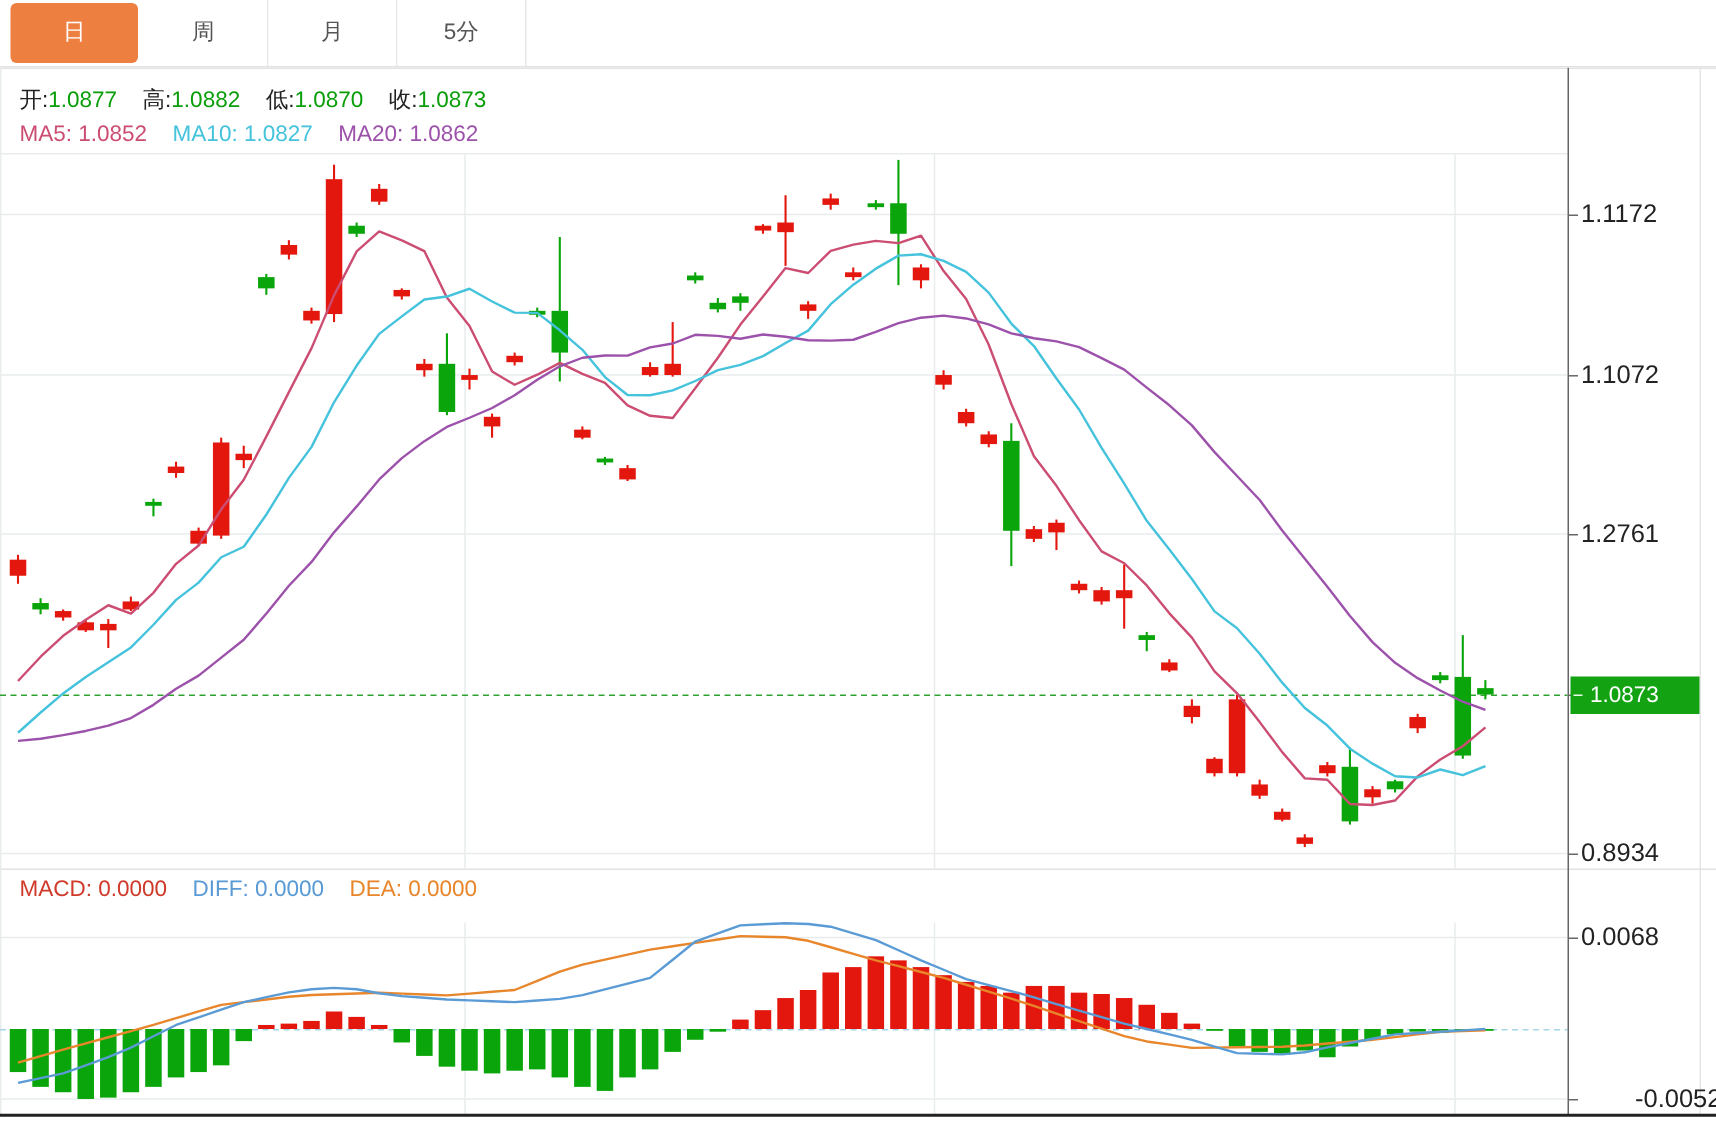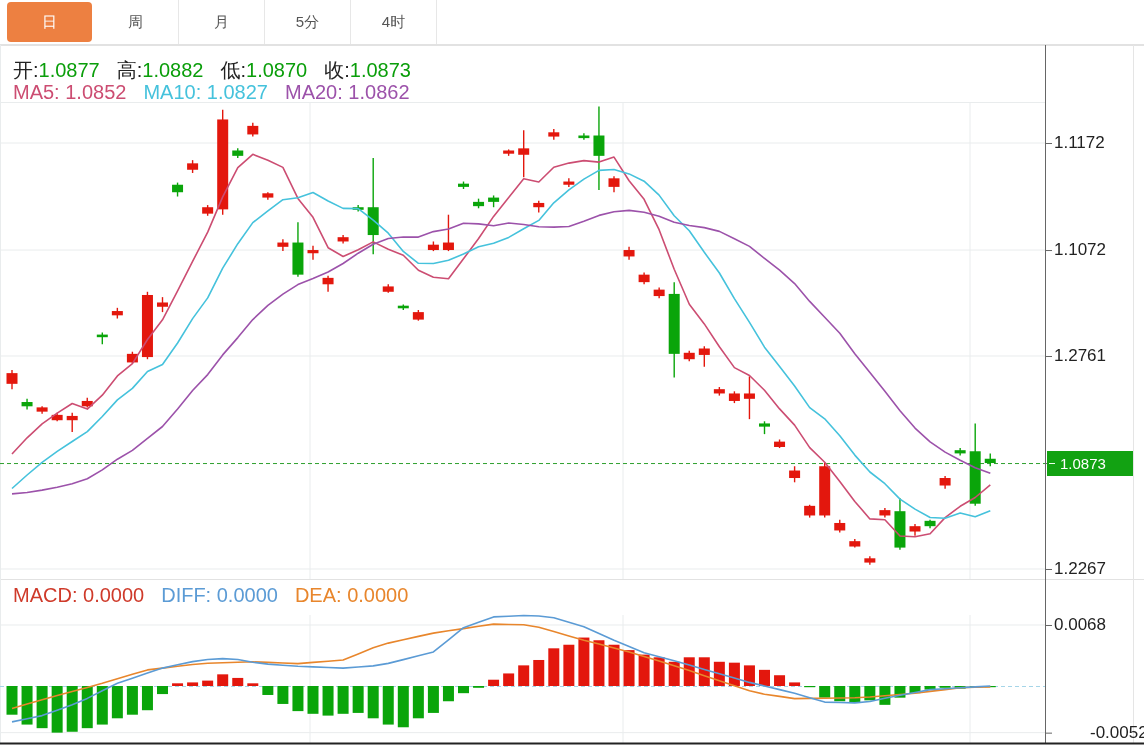--- a/index.html
+++ b/index.html
@@ -1,21 +1,21 @@
 <!DOCTYPE html>
 <html style="--accent: #ed8041; --okgreen: #0a9e0a; --ma5: #cc4d72; --ma10: #45c2dc; --ma20: #9c52aa; --macdred: #cf3a2a; --diff: #5b9bd5; --dea: #e8862c; --tag: #12a212;"><head>
 <meta charset="utf-8">
 <style>
   *{margin:0;padding:0;box-sizing:border-box}
   html,body{width:1144px;height:750px}
   body{position:relative;background:#fff;font-family:"Liberation Sans","DejaVu Sans",sans-serif;overflow:hidden}
   .tabbar{position:absolute;top:0;left:0;width:1144px;height:45px;display:flex;align-items:stretch;background:#fff;border-bottom:1px solid #e2e2e2;z-index:6}
   .tab{flex:0 0 86px;height:44px;line-height:44px;text-align:center;font-size:15px;color:#555;border-right:1px solid #e7e7e7;background:#fff;cursor:pointer}
   .tab.active{background:var(--accent,#ed8041);color:#fff;border-radius:4px;height:40px;line-height:40px;margin:2px 1px 0 7px;flex-basis:85px;border-right:none}
-  .row{position:absolute;left:13px;display:flex;font-size:20px;white-space:nowrap;z-index:5}
+  .row{position:absolute;left:13px;display:flex;font-size:15px;white-space:nowrap;z-index:5}
   .grp{margin-right:17px}
   .lb{color:#222}
   .v-up{color:var(--okgreen,#0a9e0a)}
   .c-ma5{color:var(--ma5,#cc4d72)}
   .c-ma10{color:var(--ma10,#45c2dc)}
   .c-ma20{color:var(--ma20,#9c52aa)}
   .c-macd{color:var(--macdred,#cf3a2a)}
   .c-diff{color:var(--diff,#4a90d9)}
   .c-dea{color:var(--dea,#ef8f2a)}
   #chart{position:absolute;top:0;left:0;z-index:1}
@@ -25,21 +25,20 @@
   .tag::before{content:"";position:absolute;left:2px;top:12px;width:6px;height:1px;background:#eaffea}
 </style>
 </head>
 <body>
 
 <div class="tabbar">
     <div class="tab active">日</div>
     <div class="tab">周</div>
     <div class="tab">月</div>
     <div class="tab">5分</div>
-    <div class="tab">4时</div>
   </div>
 
 <svg id="chart" width="1144" height="750">
     <g>
       <line x1="0" y1="45.5" x2="1144" y2="45.5" stroke="#e2e2e2" stroke-width="1"></line>
       <line x1="0" y1="102.5" x2="1045" y2="102.5" stroke="#e9eced" stroke-width="1"></line>
       <line x1="0" y1="579.5" x2="1144" y2="579.5" stroke="#e2e2e2" stroke-width="1"></line>
       <line x1="310" y1="102" x2="310" y2="579" stroke="#e9eced" stroke-width="1"></line>
       <line x1="310" y1="615" x2="310" y2="743" stroke="#e9eced" stroke-width="1"></line>
       <line x1="623" y1="102" x2="623" y2="579" stroke="#e9eced" stroke-width="1"></line>
@@ -308,15 +307,15 @@
   <span class="grp c-macd"><span>MACD:</span> <span>0.0000</span></span>
   <span class="grp c-diff"><span>DIFF:</span> <span>0.0000</span></span>
   <span class="grp c-dea"><span>DEA:</span> <span>0.0000</span></span>
 </div>
 
 <div class="tag" style="top: 450.535px;">1.0873</div>
 
 <div class="ylab" style="top: 133px;">1.1172</div>
 <div class="ylab" style="top: 240.035px;">1.1072</div>
 <div class="ylab" style="top: 346px;">1.2761</div>
-<div class="ylab" style="top: 558.999px;">1.2267</div>
+<div class="ylab" style="top: 558.999px;">0.8934</div>
 <div class="ylab" style="top: 614.997px;">0.0068</div>
 <div class="ylab" style="top: 722.649px; margin-left: 36px;">-0.0052</div>
 
 </body></html>

